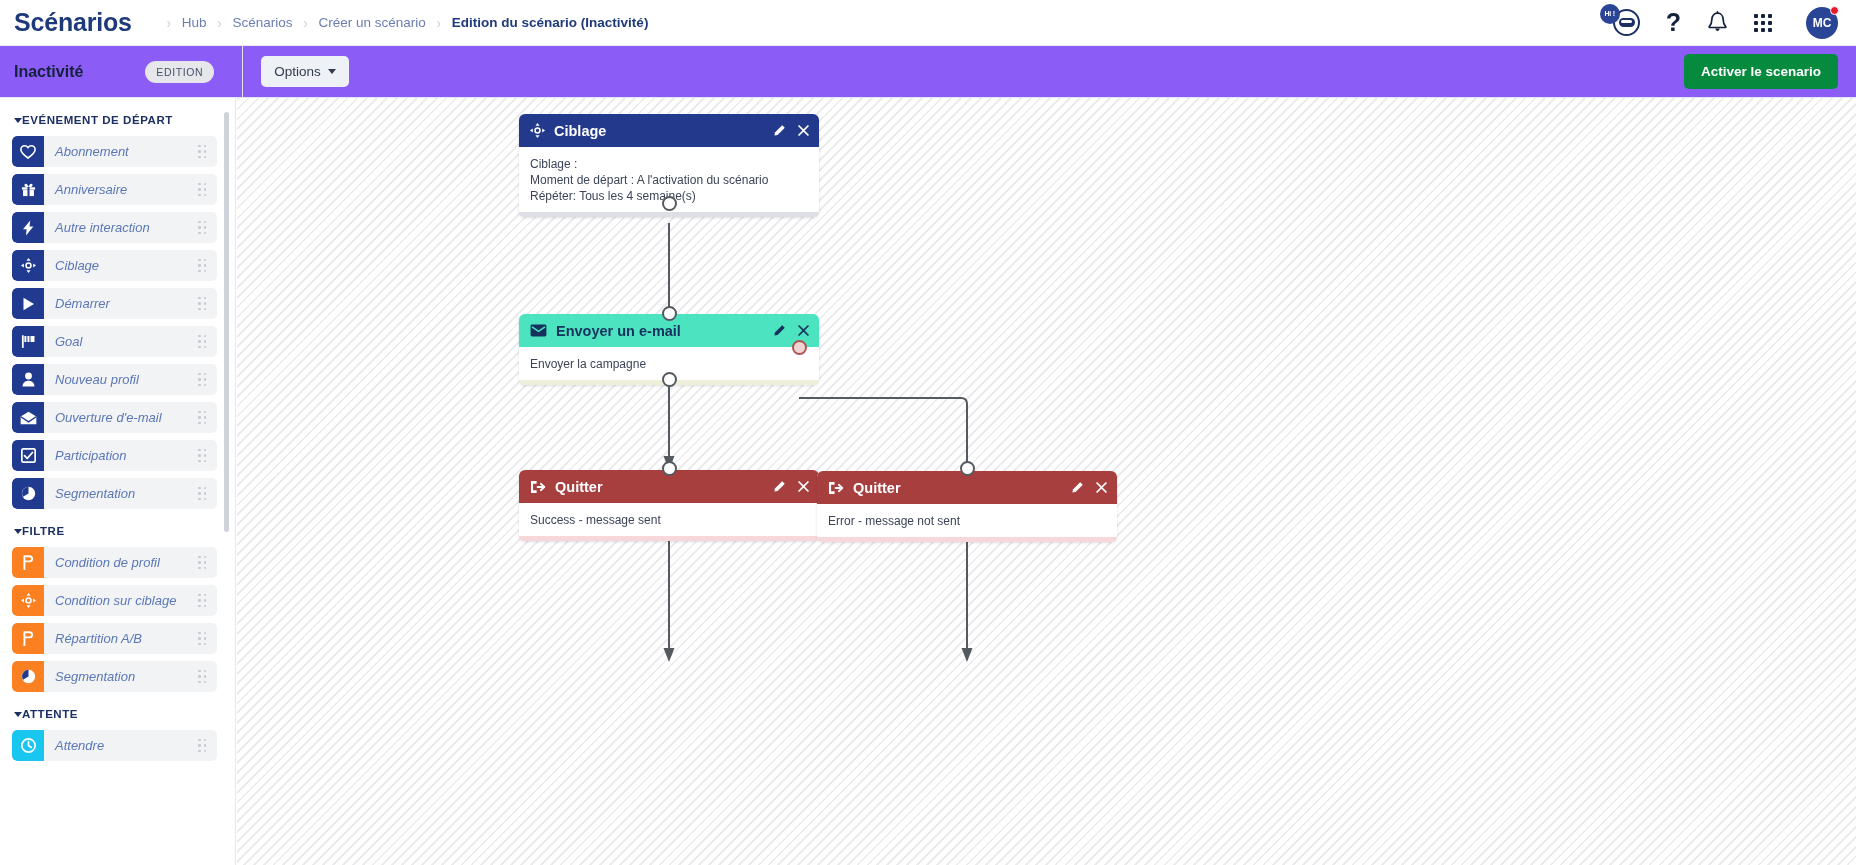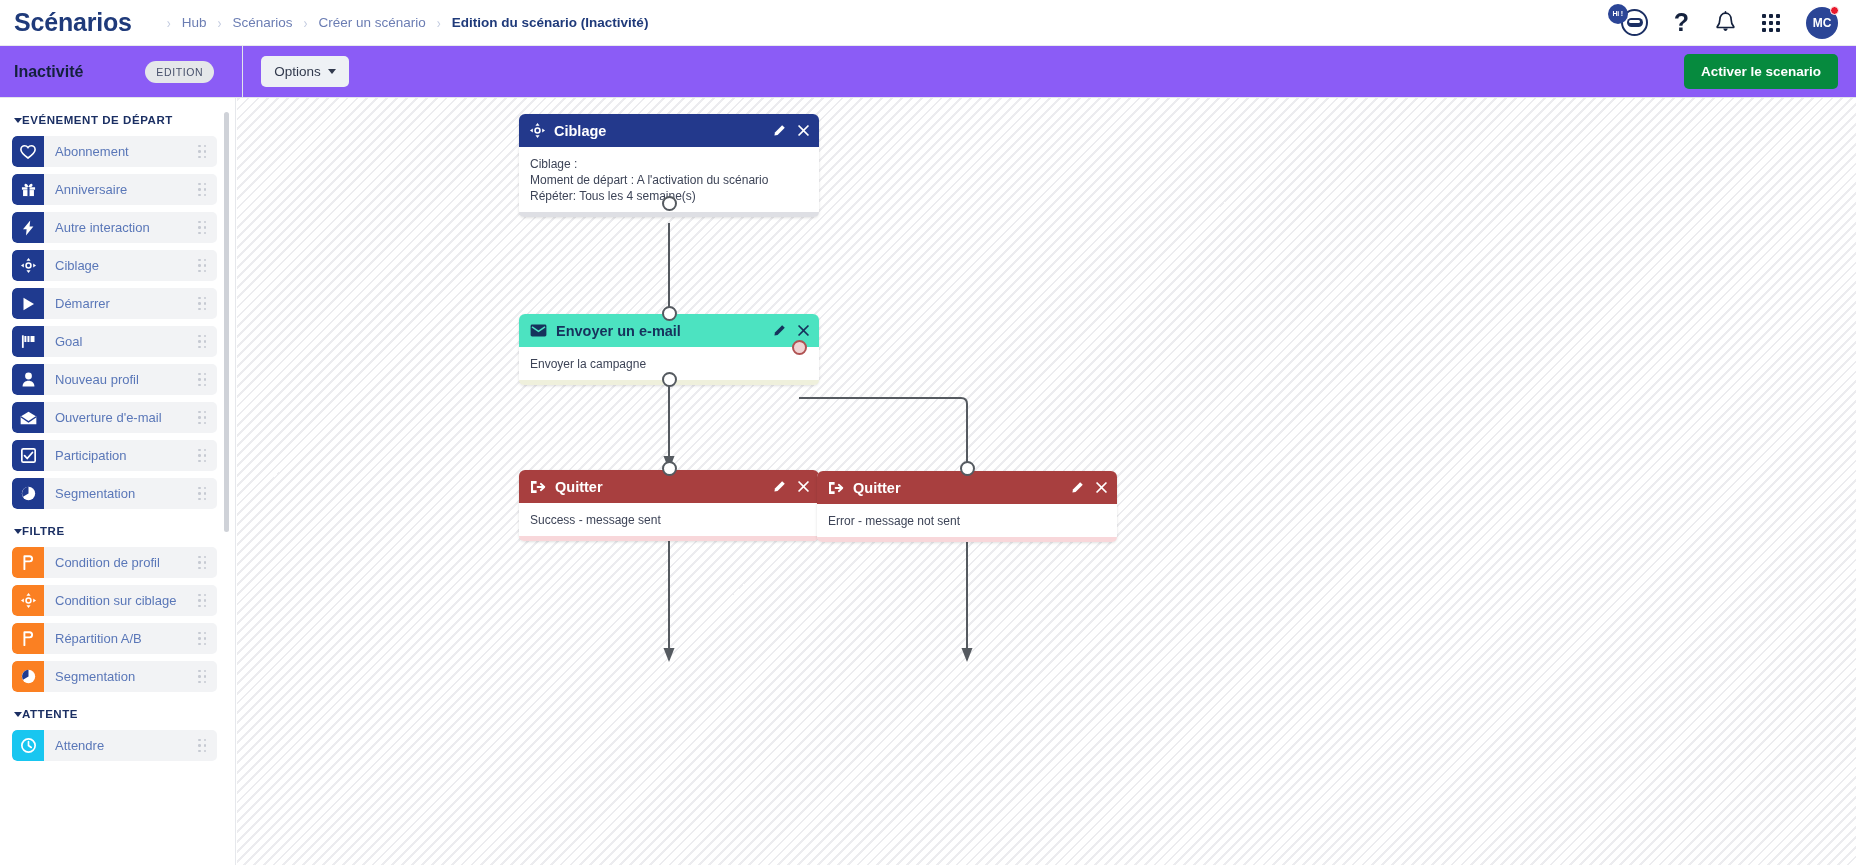--- a/index.html
+++ b/index.html
@@ -74,20 +74,21 @@
     display: grid; grid-template-columns: repeat(3, 4px);
     grid-template-rows: repeat(3, 4px); gap: 3px;
   }
   .grid-dots i { background: #14213d; border-radius: 1px; display:block; }
   .avatar {
     width: 32px; height: 32px; border-radius: 50%;
     background: #2b4596; color: #fff;
     font-size: 12px; font-weight: 700;
     display: flex; align-items: center; justify-content: center;
     position: relative;
+    margin-left: 8px;
   }
   .avatar-dot {
     position: absolute; top: -1px; right: -1px;
     width: 9px; height: 9px; border-radius: 50%;
     background: #e8192c; border: 1.5px solid #fff;
   }
 
   
   .toolbar {
     position: absolute; top: 46px; left: 0;
@@ -142,21 +143,21 @@
     margin-top: 16px; margin-bottom: 10px; cursor: pointer;
   }
   .chev {
     width: 0; height: 0; border-left: 4px solid transparent;
     border-right: 4px solid transparent; border-top: 5px solid #1b2f63;
   }
   .sb-item {
     display: flex; align-items: center;
     height: 31px; margin: 0 55px 7px 12px;
     background: #f2f3f5; border-radius: 5px;
-    overflow: hidden; cursor: grab; min-width: 205px;
+    overflow: hidden; cursor: grab; min-width: 205px; font-style: italic;
   }
   .sb-ico {
     width: 32px; height: 31px; flex: 0 0 32px;
     display: flex; align-items: center; justify-content: center;
     border-radius: 5px 0 0 5px;
   }
   .sb-ico svg { display: block; }
   .sb-ico.blue   { background: #1f3a8f; }
   .sb-ico.orange { background: #fb8022; }
   .sb-ico.cyan   { background: #18c6f0; }

